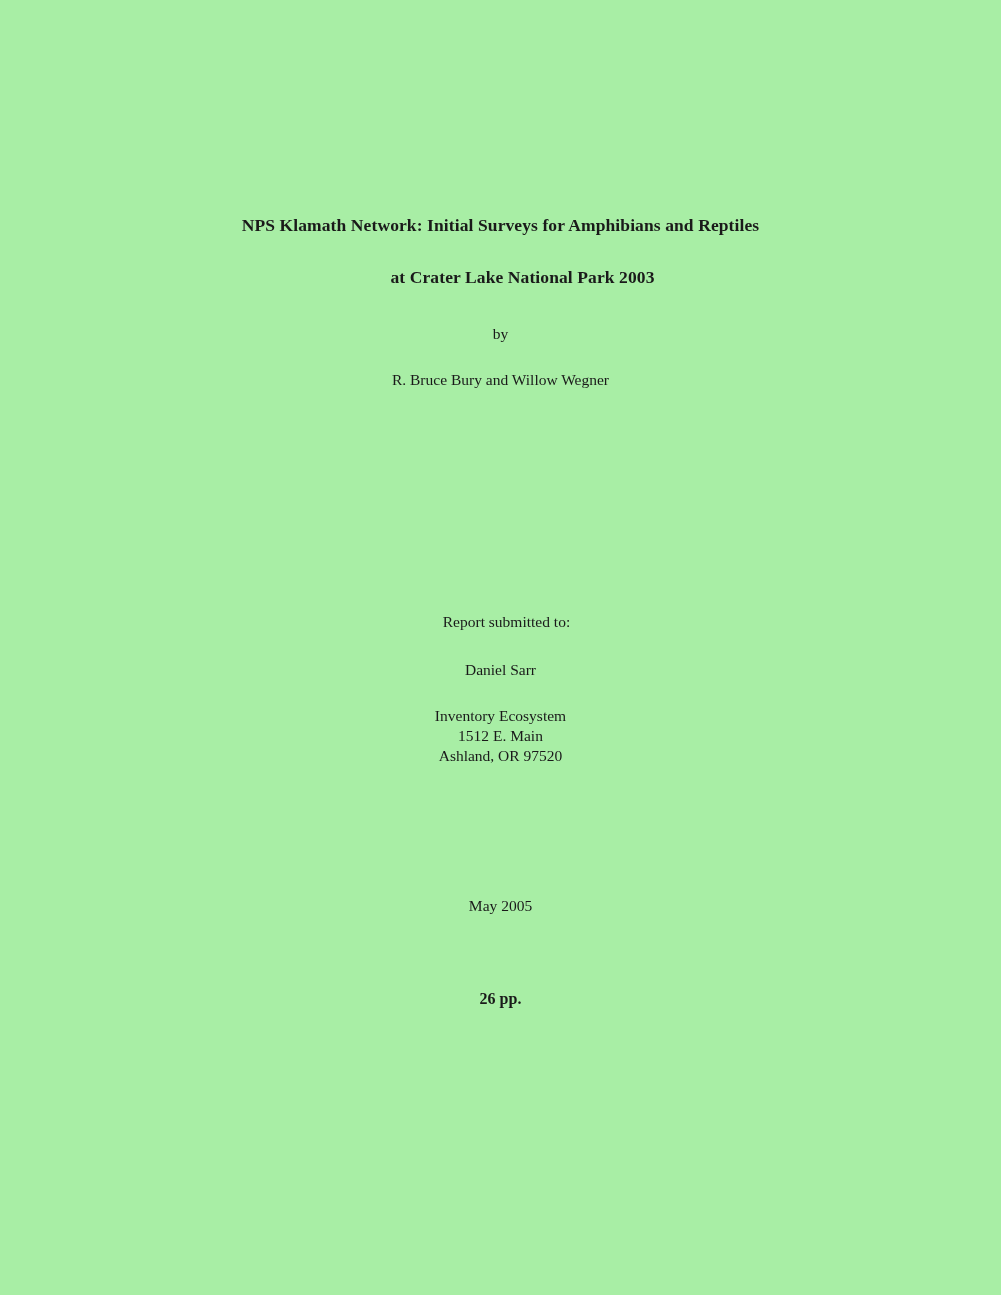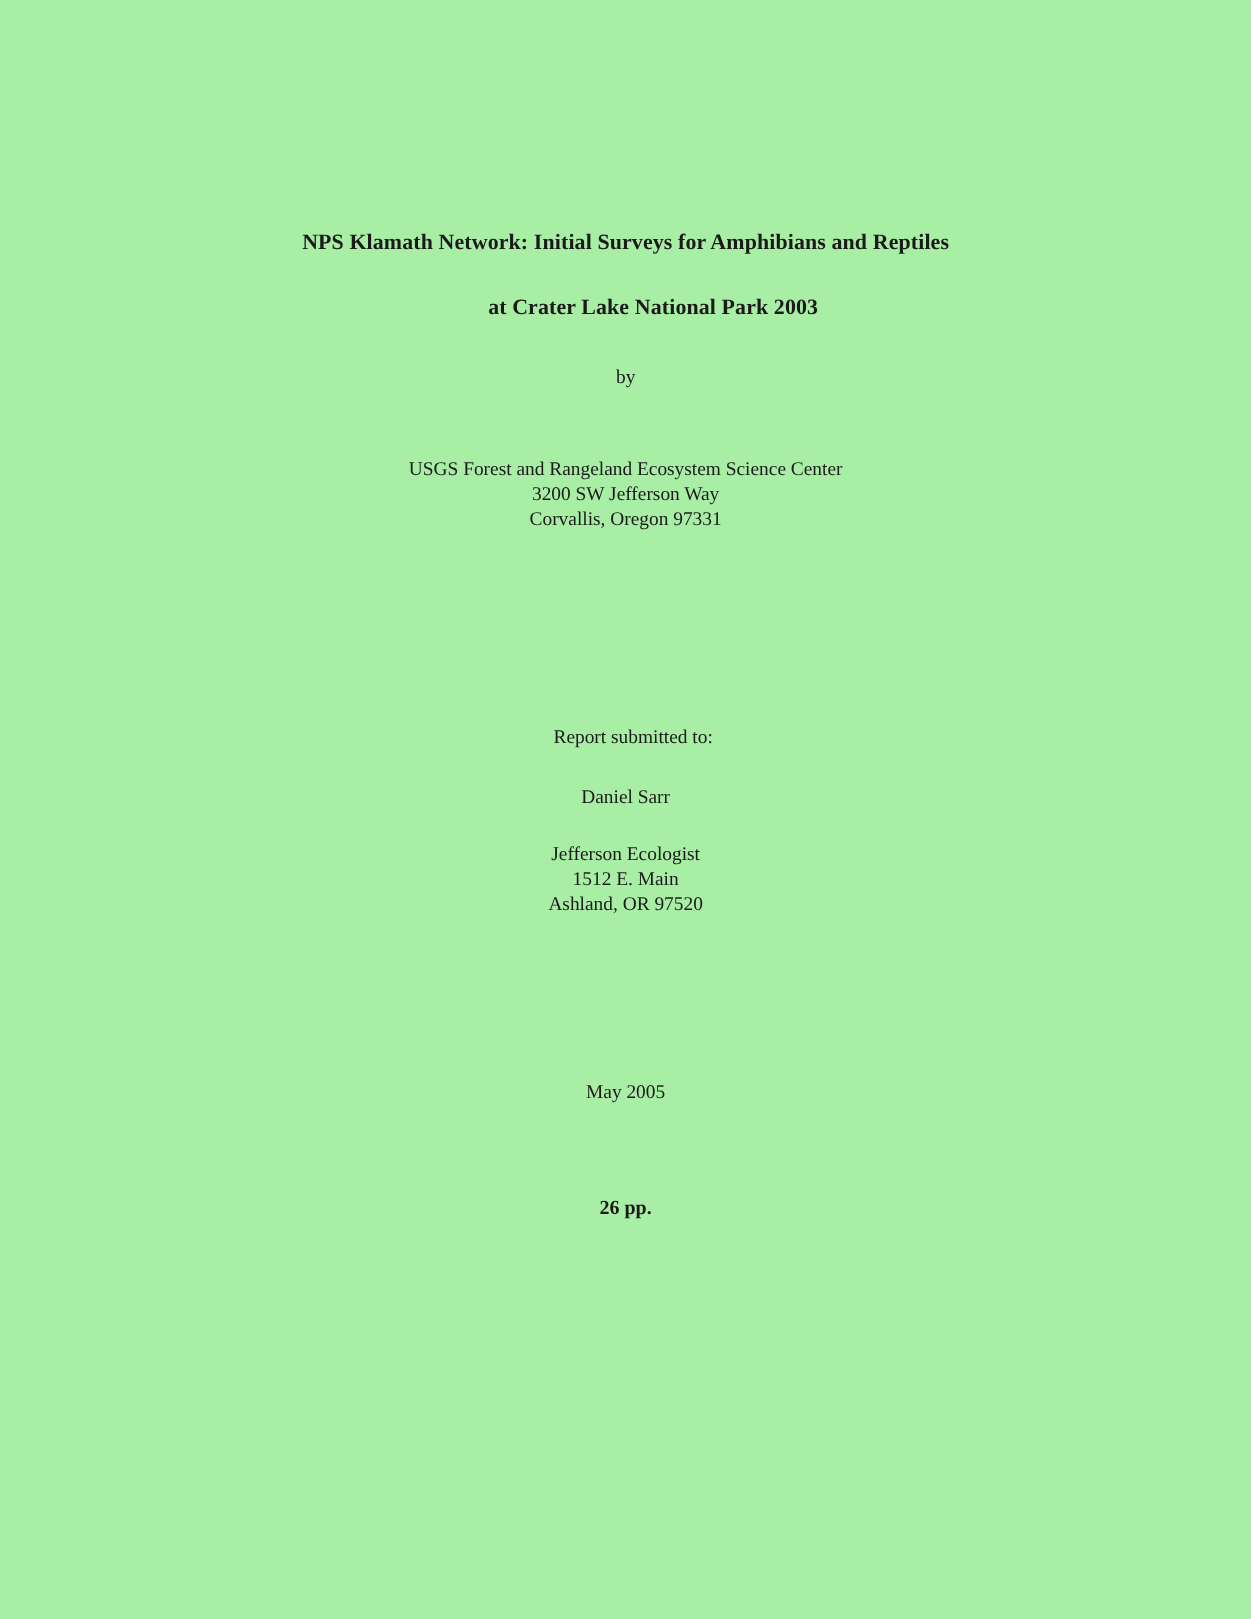--- a/index.html
+++ b/index.html
@@ -15,20 +15,21 @@
     overflow: hidden;
   }
   .page {
     position: relative;
     width: 1001px;
     height: 1295px;
     box-sizing: border-box;
   }
   .centered {
     text-align: center;
+    margin-top: 32px;
   }
   .title-block {
     position: absolute;
     top: 182px;
     left: 0;
     right: 0;
   }
   .title-line {
     font-size: 17.5px;
     font-weight: bold;
@@ -104,33 +105,29 @@
 
 <div class="page">
 
   <div class="title-block centered">
     <div class="title-line">NPS Klamath Network: Initial Surveys for Amphibians and Reptiles</div>
     <div class="title-line second">at Crater Lake National Park 2003</div>
   </div>
 
   <div class="byline-block centered">
     <div class="byline-by">by</div>
+    <div class="authors">R. Bruce Bury and Willow Wegner</div>
   </div>
 
-  <div class="affiliation-block centered">
-    <span class="line">USGS Forest and Rangeland Ecosystem Science Center</span>
-    <span class="line">3200 SW Jefferson Way</span>
-    <span class="line">Corvallis, Oregon 97331</span>
-  </div>
 
   <div class="submitted-block centered">
     <div class="submitted-label">Report submitted to:</div>
     <div class="recipient-name">Daniel Sarr</div>
     <div class="recipient-address">
-      <span class="line">Jefferson Ecologist</span>
+      <span class="line">Inventory Ecosystem</span>
       <span class="line">1512 E. Main</span>
       <span class="line">Ashland, OR 97520</span>
     </div>
   </div>
 
   <div class="date-block centered">May 2005</div>
 
   <div class="pages-block centered">26 pp.</div>
 
 </div>

